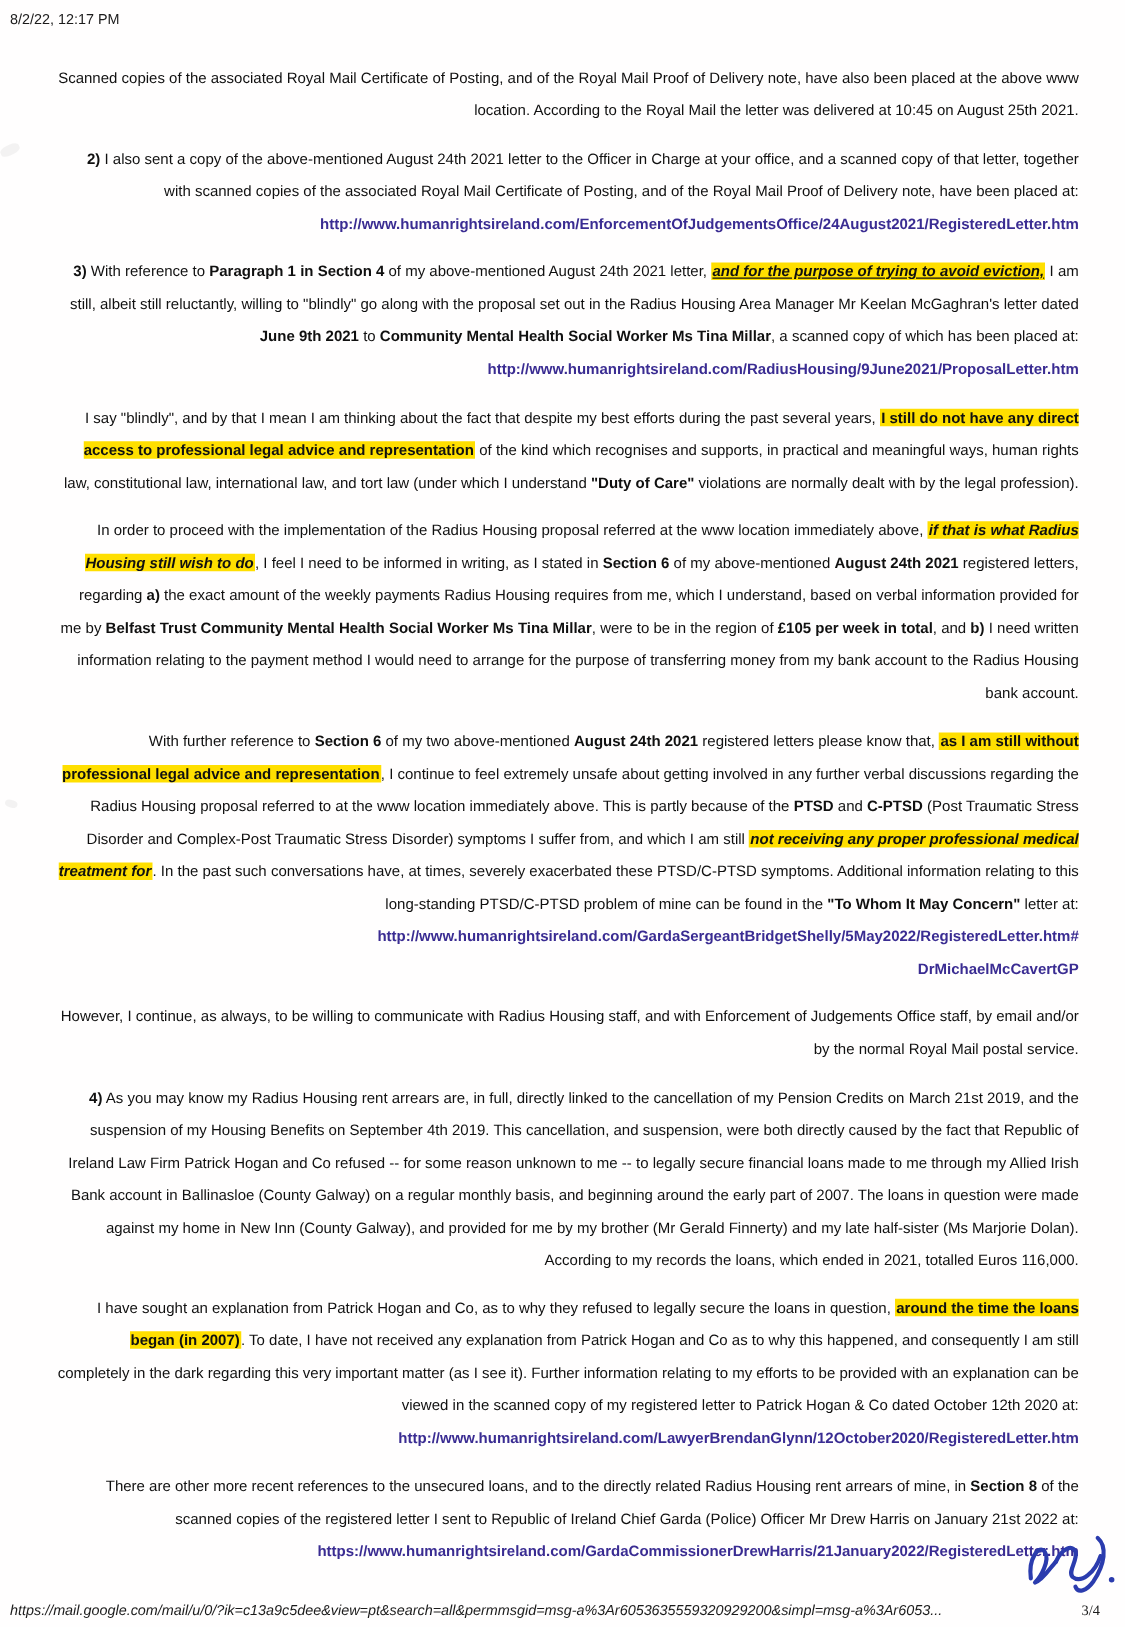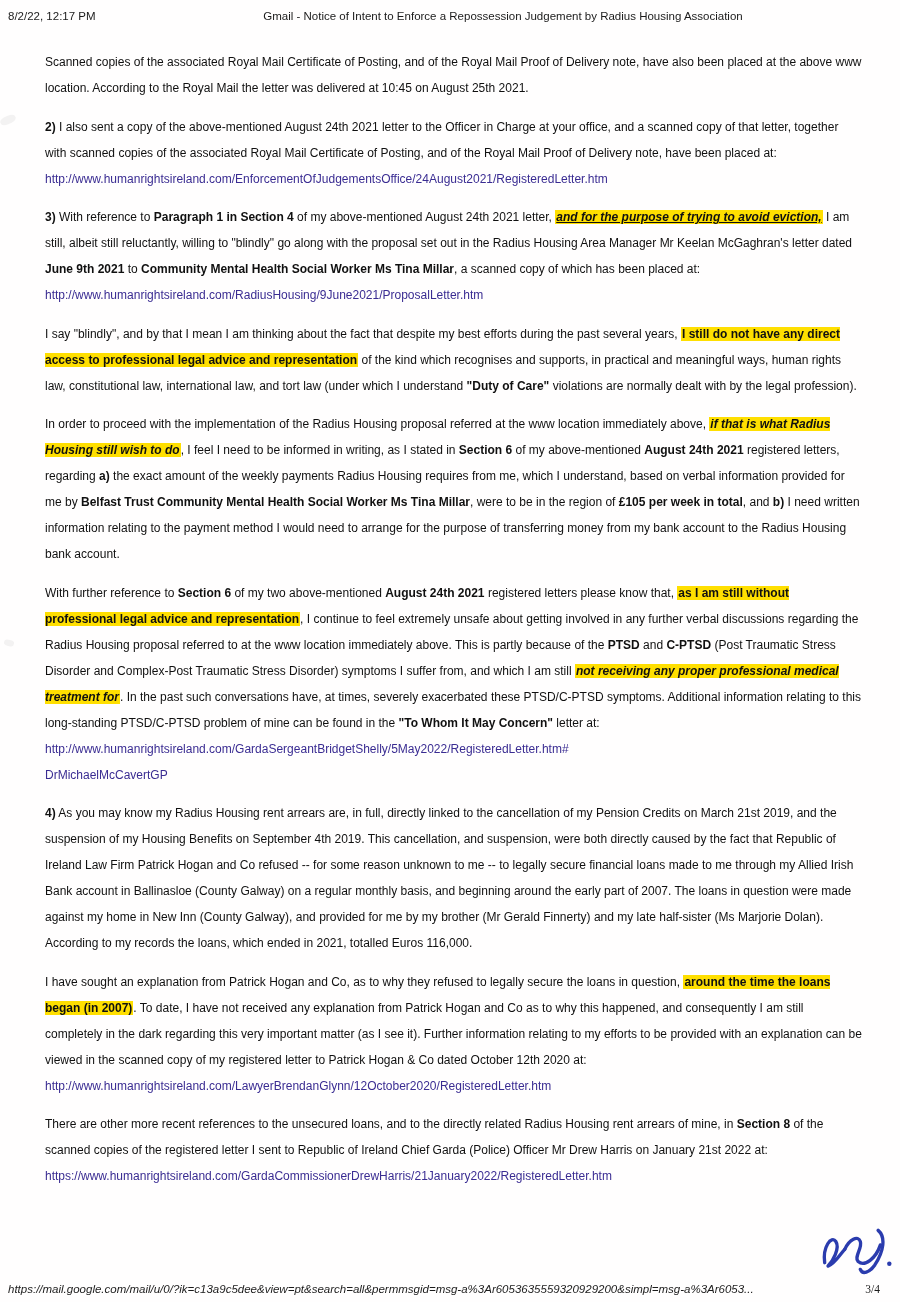--- a/index.html
+++ b/index.html
@@ -1,68 +1,68 @@
 <!DOCTYPE html>
 <html style="--hl: #ffdf00; --link: #3a2c92;"><head>
 <meta charset="utf-8">
 <style>
   html,body{margin:0;padding:0;}
   body{
     width:900px;height:1302px;position:relative;background:#ffffff;
     font-family:"Liberation Sans", sans-serif;color:#121212;
     -webkit-font-smoothing:antialiased;
   }
-  .page{position:absolute;inset:0;background:#fffefe;overflow:hidden;}
+  .page{position:absolute;inset:0;background:#fffefe;overflow:hidden;text-align:right;}
 
   
   .meta{font-size:11.5px;color:#1b1b1b;white-space:nowrap;}
   .hdr-date{position:absolute;left:8px;top:10px;}
   .hdr-title{position:absolute;left:50%;top:10px;transform:translateX(calc(-50% + 53px));}
   .ftr-url{position:absolute;left:8px;bottom:7px;font-style:italic;}
   .ftr-page{position:absolute;right:20px;bottom:7px;font-family:Liberation Serif, serif;}
 
   
   .content{
     position:absolute;left:45px;top:49px;width:818px;
     font-size:12px;line-height:26px;color:#101010;
   }
   .content p{margin:0 0 12.5px 0;}
   .b{font-weight:700;}
   .i{font-style:italic;}
   .u{text-decoration:underline;}
   .hl{background:var(--hl,#ffdf00);padding:0 1px;}
-  a.lnk{color:var(--link,#3a2c92);text-decoration:none;word-break:break-all;cursor:pointer;}
+  a.lnk{color:var(--link,#3a2c92);text-decoration:none;word-break:break-all;cursor:pointer;font-weight:bold;}
 
   
   .signature{position:absolute;left:818px;top:1220px;width:78px;height:62px;}
   .signature svg{width:100%;height:100%;}
 
   
   .smudge{position:absolute;background:#9a9a9a;opacity:.12;border-radius:40%;}
   .smudge.s1{left:0;top:116px;width:16px;height:8px;transform:rotate(-25deg);}
   .smudge.s2{left:4px;top:640px;width:10px;height:6px;transform:rotate(15deg);}
 </style>
 </head>
 <body>
 
 <div class="page">
 
   <div class="smudge s1"></div>
   <div class="smudge s2"></div>
 
   <div class="meta hdr-date">8/2/22, 12:17 PM</div>
-  <div class="meta hdr-title">Gmail - Notice of Intent to Enforce a Repossession Judgement by Radius Housing Association</div>
 
   <div class="content">
       <p><span>Scanned copies of the associated Royal Mail Certificate of Posting, and of the Royal Mail Proof of Delivery note, have also been placed at the above www location. According to the Royal Mail the letter was delivered at 10:45 on August 25th 2021.</span></p>
       <p><span class="b">2)</span><span> I also sent a copy of the above-mentioned August 24th 2021 letter to the Officer in Charge at your office, and a scanned copy of that letter, together with scanned copies of the associated Royal Mail Certificate of Posting, and of the Royal Mail Proof of Delivery note, have been placed at:</span><br><a class="lnk">http://www.humanrightsireland.com/EnforcementOfJudgementsOffice/24August2021/RegisteredLetter.htm</a></p>
       <p><span class="b">3)</span><span> With reference to </span><span class="b">Paragraph 1 in Section 4</span><span> of my above-mentioned August 24th 2021 letter, </span><span class="b i u hl">and for the purpose of trying to avoid eviction,</span><span> I am still, albeit still reluctantly, willing to "blindly" go along with the proposal set out in the Radius Housing Area Manager Mr Keelan McGaghran's letter dated </span><span class="b">June 9th 2021</span><span> to </span><span class="b">Community Mental Health Social Worker Ms Tina Millar</span><span>, a scanned copy of which has been placed at:</span><br><a class="lnk">http://www.humanrightsireland.com/RadiusHousing/9June2021/ProposalLetter.htm</a></p>
       <p><span>I say "blindly", and by that I mean I am thinking about the fact that despite my best efforts during the past several years, </span><span class="b hl">I still do not have any direct access to professional legal advice and representation</span><span> of the kind which recognises and supports, in practical and meaningful ways, human rights law, constitutional law, international law, and tort law (under which I understand </span><span class="b">"Duty of Care"</span><span> violations are normally dealt with by the legal profession).</span></p>
       <p><span>In order to proceed with the implementation of the Radius Housing proposal referred at the www location immediately above, </span><span class="b i hl">if that is what Radius Housing still wish to do</span><span>, I feel I need to be informed in writing, as I stated in </span><span class="b">Section 6</span><span> of my above-mentioned </span><span class="b">August 24th 2021</span><span> registered letters, regarding </span><span class="b">a)</span><span> the exact amount of the weekly payments Radius Housing requires from me, which I understand, based on verbal information provided for me by </span><span class="b">Belfast Trust Community Mental Health Social Worker Ms Tina Millar</span><span>, were to be in the region of </span><span class="b">£105 per week in total</span><span>, and </span><span class="b">b)</span><span> I need written information relating to the payment method I would need to arrange for the purpose of transferring money from my bank account to the Radius Housing bank account.</span></p>
       <p><span>With further reference to </span><span class="b">Section 6</span><span> of my two above-mentioned </span><span class="b">August 24th 2021</span><span> registered letters please know that, </span><span class="b hl">as I am still without professional legal advice and representation</span><span>, I continue to feel extremely unsafe about getting involved in any further verbal discussions regarding the Radius Housing proposal referred to at the www location immediately above. This is partly because of the </span><span class="b">PTSD</span><span> and </span><span class="b">C-PTSD</span><span> (Post Traumatic Stress Disorder and Complex-Post Traumatic Stress Disorder) symptoms I suffer from, and which I am still </span><span class="b i hl">not receiving any proper professional medical treatment for</span><span>. In the past such conversations have, at times, severely exacerbated these PTSD/C-PTSD symptoms. Additional information relating to this long-standing PTSD/C-PTSD problem of mine can be found in the </span><span class="b">"To Whom It May Concern"</span><span> letter at:</span><br><a class="lnk">http://www.humanrightsireland.com/GardaSergeantBridgetShelly/5May2022/RegisteredLetter.htm#</a><br><a class="lnk">DrMichaelMcCavertGP</a></p>
+      <p><span>However, I continue, as always, to be willing to communicate with Radius Housing staff,  and with Enforcement of Judgements Office staff, by email and/or by the normal Royal Mail postal service.</span></p>
       <p><span class="b">4)</span><span> As you may know my Radius Housing rent arrears are, in full, directly linked to the cancellation of my Pension Credits on March 21st 2019, and the suspension of my Housing Benefits on September 4th 2019. This cancellation, and suspension, were both directly caused by the fact that Republic of Ireland Law Firm Patrick Hogan and Co refused -- for some reason unknown to me -- to legally secure financial loans made to me through my Allied Irish Bank account in Ballinasloe (County Galway) on a regular monthly basis, and beginning around the early part of 2007. The loans in question were made against my home in New Inn (County Galway), and provided for me by my brother (Mr Gerald Finnerty) and my late half-sister (Ms Marjorie Dolan). According to my records the loans, which ended in 2021, totalled Euros 116,000.</span></p>
       <p><span>I have sought an explanation from Patrick Hogan and Co, as to why they refused to legally secure the loans in question, </span><span class="b hl">around the time the loans began (in 2007)</span><span>. To date, I have not received any explanation from Patrick Hogan and Co as to why this happened, and consequently I am still completely in the dark regarding this very important matter (as I see it). Further information relating to my efforts to be provided with an explanation can be viewed in the scanned copy of my registered letter to Patrick Hogan &amp; Co dated October 12th 2020 at:</span><br><a class="lnk">http://www.humanrightsireland.com/LawyerBrendanGlynn/12October2020/RegisteredLetter.htm</a></p>
       <p><span>There are other more recent references to the unsecured loans, and to the directly related Radius Housing rent arrears of mine, in </span><span class="b">Section 8</span><span> of the scanned copies of the registered letter I sent to Republic of Ireland Chief Garda (Police) Officer Mr Drew Harris on January 21st 2022 at:</span><br><a class="lnk">https://www.humanrightsireland.com/GardaCommissionerDrewHarris/21January2022/RegisteredLetter.htm</a></p>
     </div>
 
   <div class="signature">
     <svg viewBox="0 0 70 55">
       <g fill="none" stroke="#2b3cae" stroke-width="3" stroke-linecap="round" stroke-linejoin="round">
         <path d="M6 38 C4 24 12 13 16 19 C20 25 13 37 9 41 C15 39 20 30 24 26"></path>
         <path d="M24 26 C28 17 36 13 38 19 C40 25 32 33 36 37 C42 42 52 34 56 22"></path>

